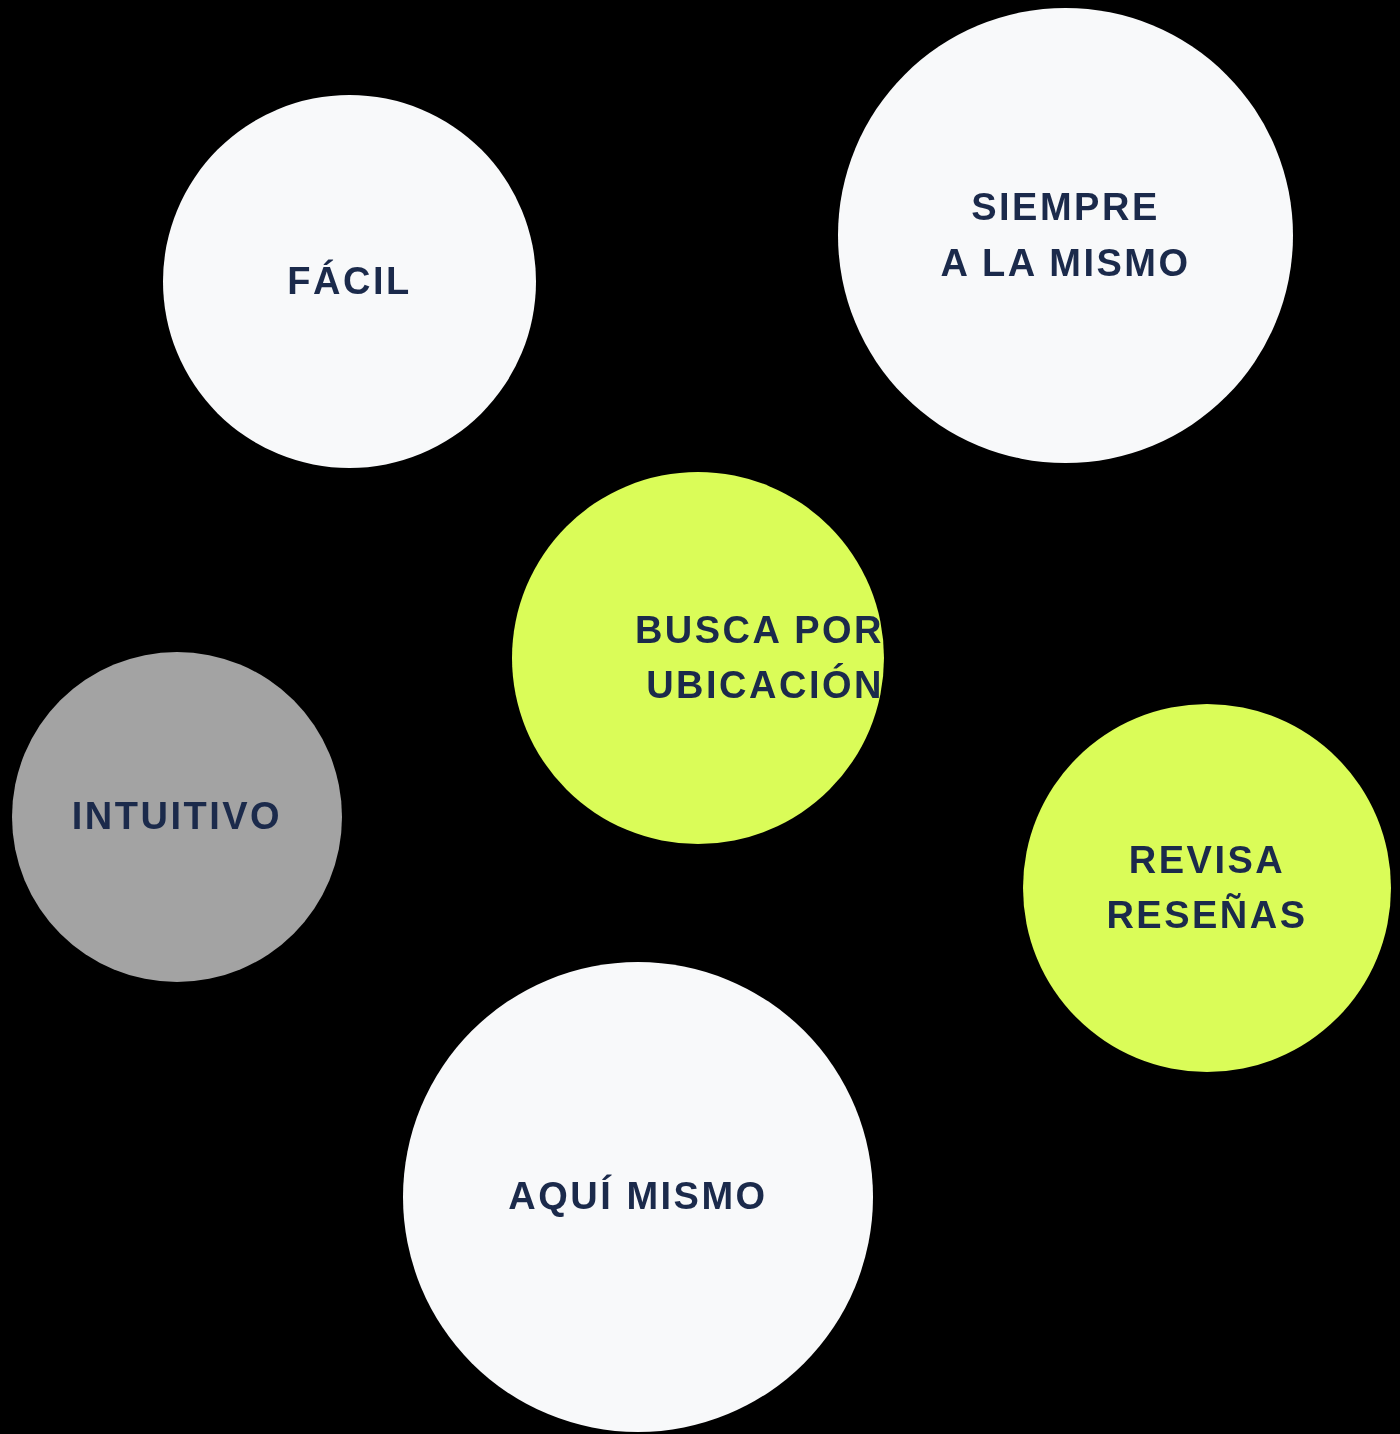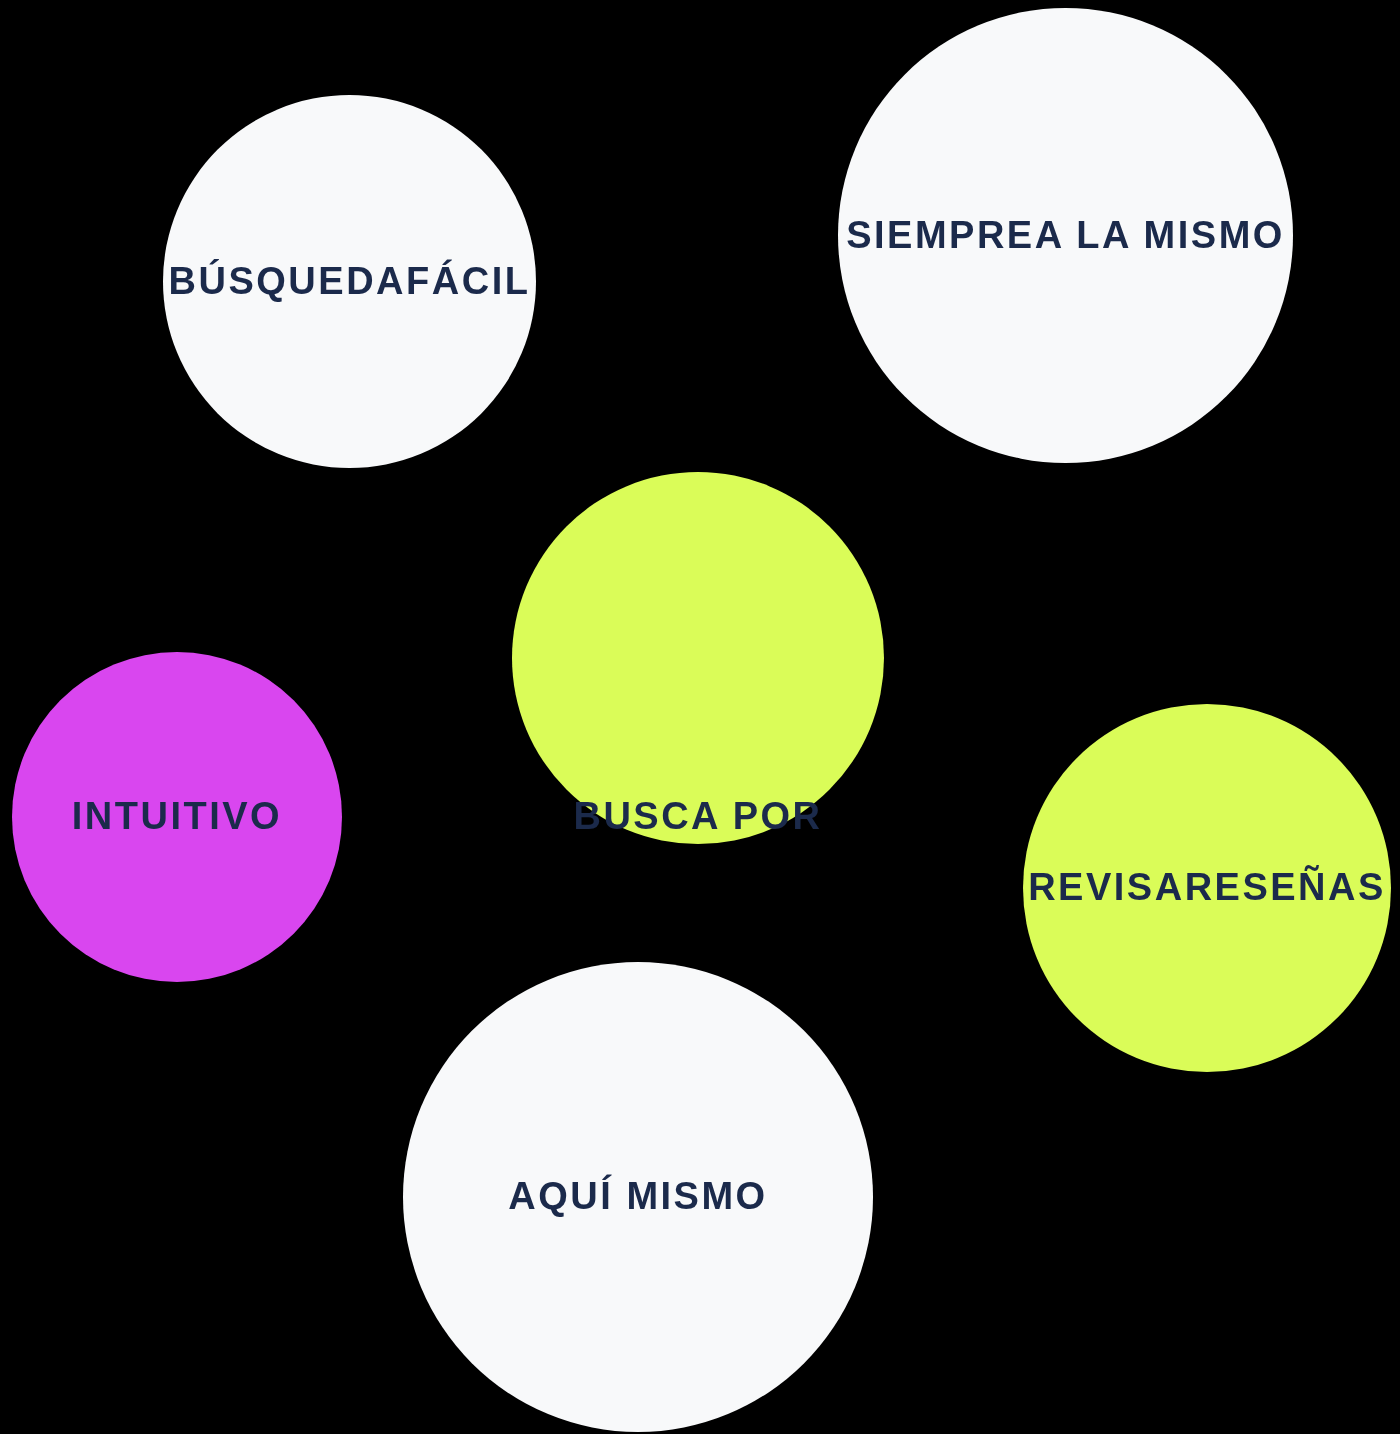--- a/index.html
+++ b/index.html
@@ -11,21 +11,21 @@
     position: relative;
     width: 1400px;
     height: 1434px;
     overflow: hidden;
     font-family: "Liberation Sans", sans-serif;
   }
   .bubble {
     position: absolute;
     border-radius: 50%;
     display: flex;
-    flex-direction: row;
+    flex-direction: column;
     align-items: center;
     justify-content: center;
     text-align: center;
     font-weight: 700;
     font-size: 38px;
     line-height: 1.45;
     letter-spacing: 2.5px;
   }
   .bubble-line:empty { display: none; }
 
@@ -36,34 +36,34 @@
   .b4 { left: 12px;  top: 652px; width: 330px; height: 330px; }
   .b5 { left: 1023px; top: 704px; width: 368px; height: 368px; }
   .b6 { left: 403px; top: 962px; width: 470px; height: 470px; }
 </style>
 </head>
 <body style="background: rgb(0, 0, 0);">
 
 <div class="canvas">
 
   <div class="bubble b1" style="background: rgb(248, 249, 250); color: rgb(27, 42, 75);">
-    <span class="bubble-line">BÚSQUEDA</span>
     <span class="bubble-line">FÁCIL</span>
   </div>
 
   <div class="bubble b2" style="background: rgb(248, 249, 250); color: rgb(27, 42, 75);">
     <span class="bubble-line">SIEMPRE</span>
     <span class="bubble-line">A LA MISMO</span>
   </div>
 
   <div class="bubble b3" style="background: rgb(218, 252, 88); color: rgb(27, 42, 75);">
     <span class="bubble-line">BUSCA POR</span>
+    <span class="bubble-line">UBICACIÓN</span>
   </div>
 
-  <div class="bubble b4" style="background: #d946ef; color: rgb(27, 42, 75);">
+  <div class="bubble b4" style="background: #a3a3a3; color: rgb(27, 42, 75);">
     <span class="bubble-line">INTUITIVO</span>
 
   </div>
 
   <div class="bubble b5" style="background: rgb(218, 252, 88); color: rgb(27, 42, 75);">
     <span class="bubble-line">REVISA</span>
     <span class="bubble-line">RESEÑAS</span>
   </div>
 
   <div class="bubble b6" style="background: rgb(248, 249, 250); color: rgb(27, 42, 75);">

